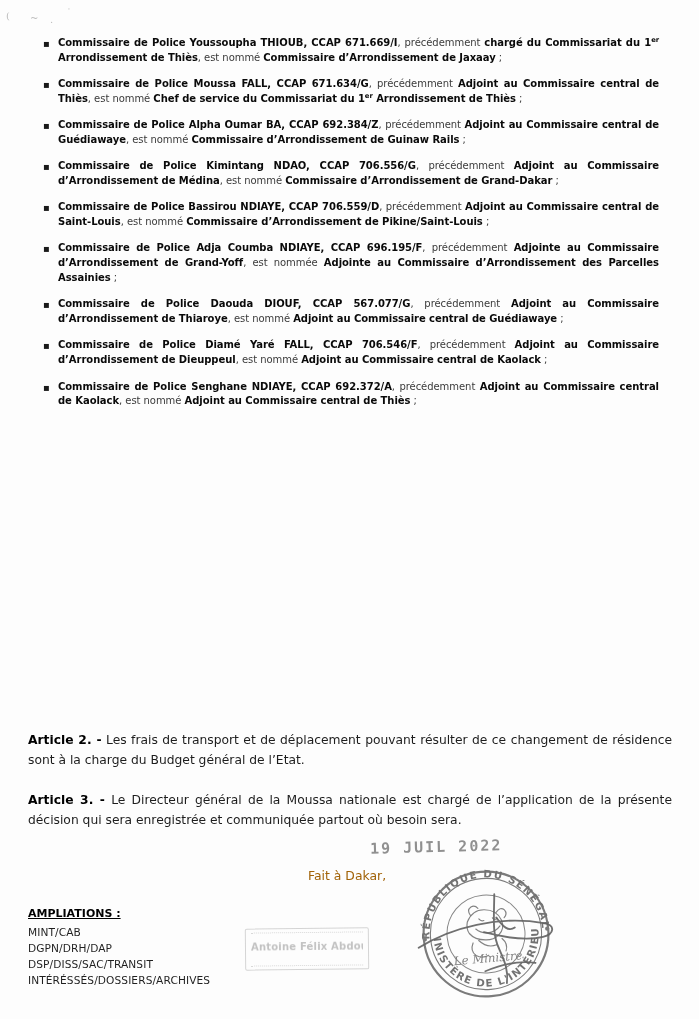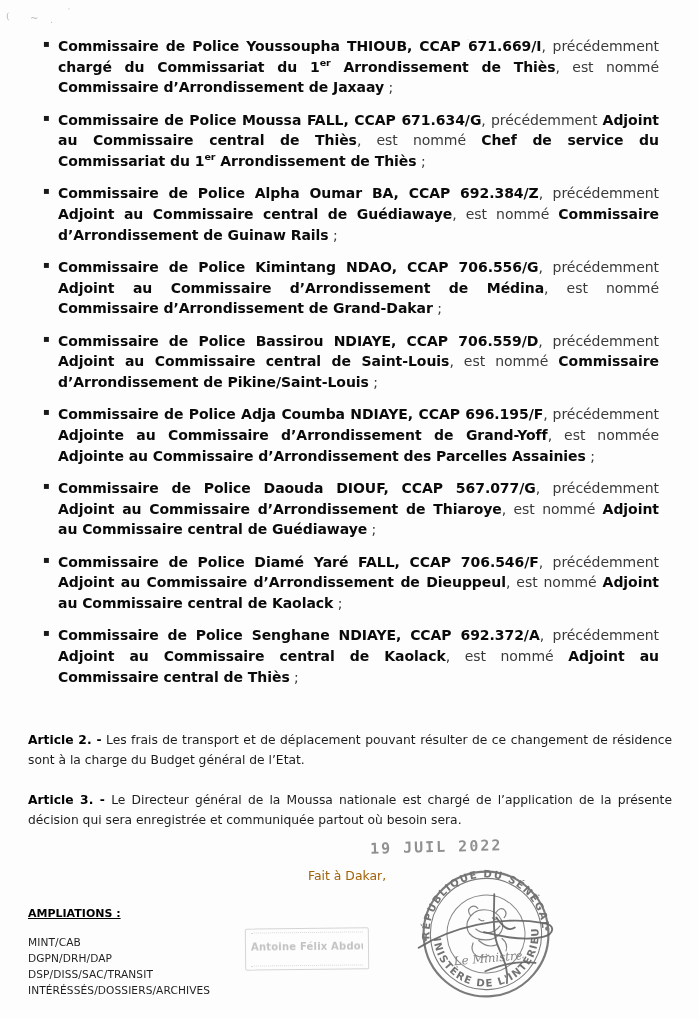--- a/index.html
+++ b/index.html
@@ -44,21 +44,21 @@
     top: 36px;
     width: 617px;
     list-style: none;
     margin: 0;
     padding: 0;
   }
   .decision-item {
     position: relative;
     padding-left: 16px;
     margin-bottom: 11.5px;
-    font-size: 14px;
+    font-size: 10px;
     line-height: 1.48;
     text-align: justify;
     color: #141414;
     letter-spacing: -0.05px;
   }
   .decision-item::before {
     content: "\25AA";
     position: absolute;
     left: 1px;
     top: 0px;
@@ -176,21 +176,21 @@
     font-size: 10.6px;
     line-height: 1.52;
     color: #1f1f1f;
   }
   .ampliations .amp-title {
     font-weight: 700;
     text-decoration: underline;
     font-size: 11px;
     color: #000;
     display: block;
-    margin-bottom: 11px;
+    margin-bottom: 1px;
   }
   .ampliations .amp-line {
     display: block;
     letter-spacing: 0.1px;
   }
 </style>
 </head>
 <body>
 
 <div class="page">

